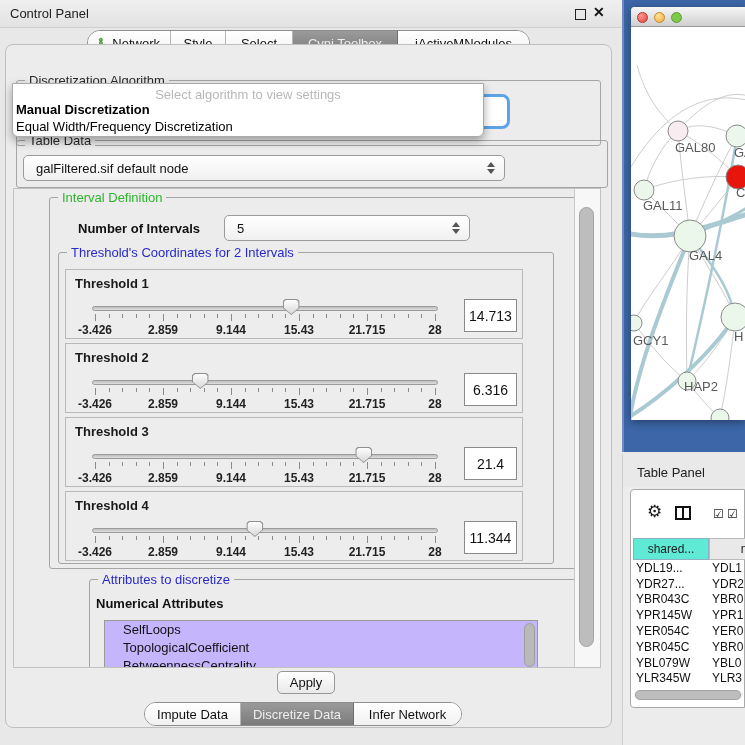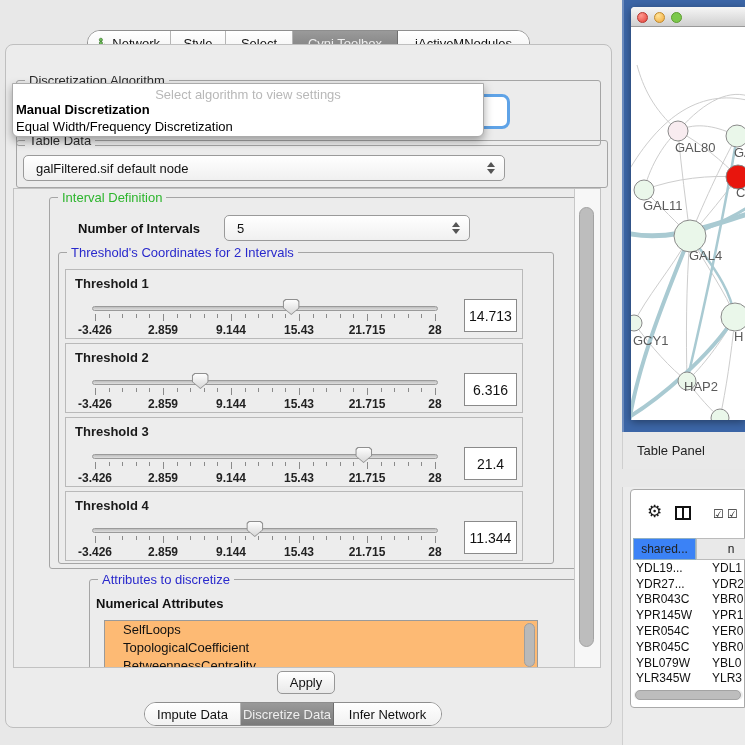--- a/index.html
+++ b/index.html
@@ -50,63 +50,68 @@
   .sliderzone{position:absolute;left:26px;top:30px;width:346px;height:38px;}
   .track{position:absolute;left:0;top:6px;width:346px;height:5px;border-radius:3px;background:linear-gradient(#BDBDBD,#DFDFDF);border:1px solid #9A9A9A;box-sizing:border-box;}
   .scale{position:absolute;left:3px;top:0;width:340px;height:38px;}
   .tick{position:absolute;top:14px;width:1px;height:4px;background:#8A8A8A;}
   .tick.major{height:7px;}
   .ticklabel{position:absolute;top:23px;transform:translateX(-50%);font-size:12px;font-weight:bold;color:#222;white-space:nowrap;}
   .thumb{position:absolute;top:-1px;width:17px;height:16px;transform:translateX(-50%);clip-path:polygon(15% 0,85% 0,100% 14%,100% 55%,50% 100%,0 55%,0 14%);background:#8F8F8F;z-index:3;}
   .thumb::after{content:"";position:absolute;left:1px;right:1px;top:1px;bottom:1px;clip-path:polygon(15% 0,85% 0,100% 14%,100% 55%,50% 100%,0 55%,0 14%);background:linear-gradient(#FDFDFD,#D8D8D8);}
   .valbox{position:absolute;left:398px;top:29px;width:53px;height:33px;border:1px solid #8A8A8A;background:#fff;box-sizing:border-box;display:flex;align-items:center;justify-content:center;font-size:14px;color:#111;}
 
-  .attrlist{position:absolute;left:14px;top:40px;width:434px;height:72px;background:#fdba74;border:1px solid #9A9A9A;box-sizing:border-box;overflow:hidden;}
+  .attrlist{position:absolute;left:14px;top:40px;width:434px;height:72px;background:#c4b5fd;border:1px solid #9A9A9A;box-sizing:border-box;overflow:hidden;}
   .attrlist .li{padding-left:18px;line-height:18px;font-size:13px;color:#111;white-space:nowrap;}
   .listscroll{position:absolute;right:2px;top:2px;width:11px;height:44px;background:#B9B9B9;border:1px solid #9F9F9F;border-radius:6px;box-sizing:border-box;}
 
   .applybtn{left:277px;top:671px;width:58px;height:23px;border:1px solid #979797;border-radius:5px;background:linear-gradient(#FFFFFF,#E9E9E9);display:flex;align-items:center;justify-content:center;font-size:13px;color:#111;box-sizing:border-box;}
 
   
   .desktop{left:622px;top:0;width:123px;height:452px;background:#3C66A7;border-left:2px solid #6D8CBD;box-sizing:border-box;}
   .netwin{left:631px;top:7px;width:114px;height:413px;background:#fff;border-radius:4px 0 0 0;box-shadow:0 2px 8px rgba(0,0,0,0.4);}
   .nettitle{position:absolute;left:0;top:0;width:100%;height:20px;background:linear-gradient(#F6F6F6,#CFCFCF);border-bottom:1px solid #9A9A9A;border-radius:4px 0 0 0;box-sizing:border-box;}
   .light{position:absolute;top:5px;width:11px;height:11px;border-radius:50%;box-sizing:border-box;}
   .light.red{left:6px;background:radial-gradient(circle at 35% 30%,#FF9A90,#E3413A);border:1px solid #B5362F;}
   .light.yellow{left:23px;background:radial-gradient(circle at 35% 30%,#FFE49A,#F2A93B);border:1px solid #C08A2B;}
   .light.green{left:40px;background:radial-gradient(circle at 35% 30%,#C7F09A,#6DBE3B;);border:1px solid #5E9C33;background-color:#7CC94B;}
   .netcanvas{position:absolute;left:0;top:20px;width:114px;height:393px;overflow:hidden;}
 
-  .tpbar{left:622px;top:432px;width:123px;height:37px;background:#E9E9E9;border-left:1px solid #CFCFCF;box-sizing:border-box;}
+  .tpbar{left:622px;top:454px;width:123px;height:37px;background:#E9E9E9;border-left:1px solid #CFCFCF;box-sizing:border-box;}
   .tpbar .tptitle{position:absolute;left:14px;top:11px;font-size:13px;color:#222;}
   .tpanelarea{left:622px;top:487px;width:123px;height:258px;background:#ECECEC;border-left:1px solid #CFCFCF;box-sizing:border-box;}
   .tpanel{left:630px;top:489px;width:115px;height:219px;background:#fff;border:1px solid #A9A9A9;border-radius:4px 0 0 4px;box-sizing:border-box;}
   .gear{position:absolute;left:16px;top:13px;font-size:17px;color:#1a1a1a;line-height:17px;}
   .colicon{position:absolute;left:44px;top:16px;width:16px;height:14px;border:2px solid #111;box-sizing:border-box;}
   .colicon::after{content:"";position:absolute;left:50%;top:0;width:2px;height:100%;background:#111;transform:translateX(-1px);}
   .chk{position:absolute;top:18px;font-size:12px;color:#222;line-height:12px;}
   .thead{position:absolute;left:2px;top:48px;height:22px;display:flex;}
   .thcell{box-sizing:border-box;display:flex;align-items:center;justify-content:center;font-size:12px;color:#222;border:1px solid #BBB;}
-  .thcell.sel{width:63px;background:#3b82f6;border-color:#8FB0C4;}
+  .thcell.sel{width:76px;background:#5eead4;border-color:#8FB0C4;}
   .thcell.c2{width:70px;background:#E9E9E9;}
   .tbody{position:absolute;left:2px;top:70px;width:112px;height:128px;overflow:hidden;}
   .trowd{display:flex;height:15.8px;align-items:center;}
   .tcell{font-size:12px;color:#111;white-space:nowrap;overflow:hidden;}
   .tcell.c1{width:75px;padding-left:3px;box-sizing:border-box;}
   .tcell.c2{width:37px;padding-left:4px;box-sizing:border-box;}
   .hscroll{position:absolute;left:3px;top:200px;width:109px;height:10px;background:#EFEFEF;border-radius:5px;}
   .hscroll .thumbh{position:absolute;left:1px;top:0;width:106px;height:10px;background:#BDBDBD;border:1px solid #A3A3A3;border-radius:5px;box-sizing:border-box;}
 
   svg text{font-family:"Liberation Sans",sans-serif;}
 </style>
 </head>
 <body>
 
 <div id="app">
 
+  <div class="abs titlebar">
+    <span class="title">Control Panel</span>
+    <span class="float-box"></span>
+    <span class="close-x">✕</span>
+  </div>
 
   <div class="abs tabgroup" style="left:87px;top:30px;">
     <div class="seg" style="width:83px;">
       <svg width="13" height="14" viewBox="0 0 13 14">
         <line x1="4" y1="2.5" x2="4" y2="11.5" stroke="#4a4a4a" stroke-width="1"></line>
         <line x1="4" y1="7" x2="9" y2="11" stroke="#4a4a4a" stroke-width="1"></line>
         <circle cx="4" cy="2.5" r="2.2" fill="#6FBF5A" stroke="#3E7A31"></circle>
         <circle cx="4" cy="7" r="2.2" fill="#6FBF5A" stroke="#3E7A31"></circle>
         <circle cx="9" cy="11" r="2.2" fill="#6FBF5A" stroke="#3E7A31"></circle>
       </svg>
@@ -356,21 +361,21 @@
       <div class="thumbv"></div>
     </div>
   </div>
 
   <div class="abs applybtn">Apply</div>
 
   <div class="abs tabgroup" style="left:144px;top:702px;height:24px;border-radius:12px;">
     <div class="seg" style="width:96px;">
       <span>Impute Data</span>
     </div>
-    <div class="seg sel" style="width:93px;">
+    <div class="seg sel" style="width:113px;">
       <span>Discretize Data</span>
     </div>
     <div class="seg" style="width:107px;">
       <span>Infer Network</span>
     </div>
   </div>
 
   <div class="abs desktop"></div>
 
   <div class="abs netwin">

